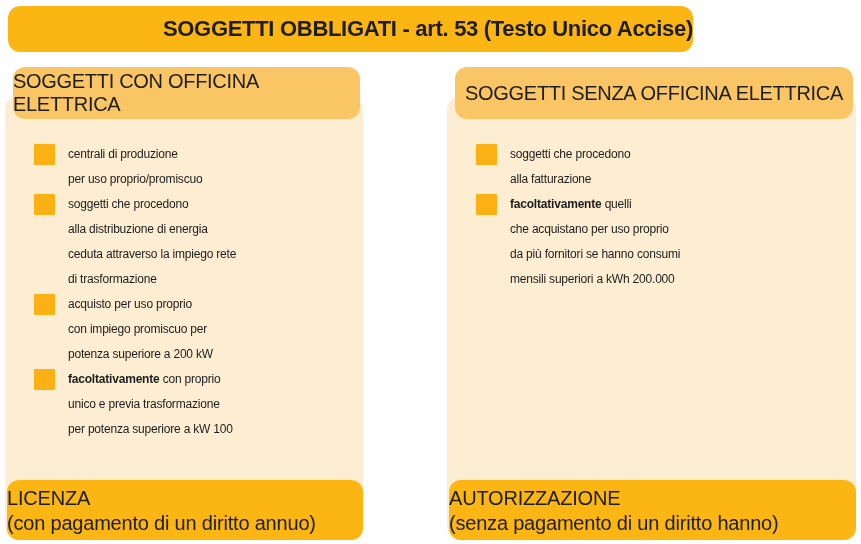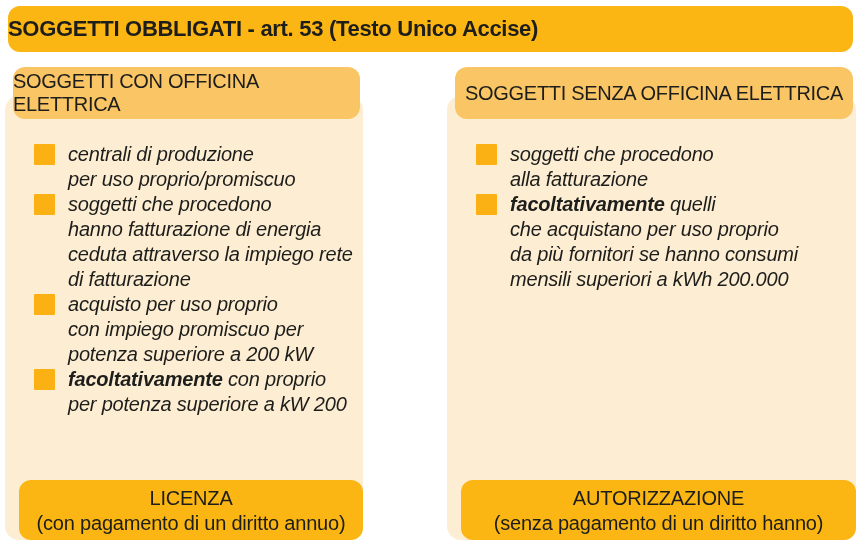--- a/index.html
+++ b/index.html
@@ -14,24 +14,24 @@
     height: 544px;
     background: #ffffff;
     overflow: hidden;
     letter-spacing: -0.2px;
   }
 
   
   .title-bar {
     position: absolute;
     left: 8px; top: 6px;
-    width: 845px; height: 46px;
+    width: 685px; height: 46px;
     background: #fbb613;
     border-radius: 12px;
-    display: flex; align-items: center; justify-content: flex-start;
+    display: flex; align-items: center; justify-content: flex-end;
     font-size: 22px;
     font-weight: bold;
     letter-spacing: -0.3px;
   }
 
   
   .column {
     position: absolute;
     top: 60px;
     height: 480px;
@@ -67,37 +67,35 @@
     align-items: flex-start;
   }
   .bullet {
     flex: 0 0 auto;
     width: 21px; height: 21px;
     margin: 2px 13px 0 0;
     background: #fbb113;
     border-radius: 1px;
   }
   .item-text {
-    font-size: 20px;
+    font-size: 12px;
     line-height: 25px;
-    font-style: italic;
   }
   .item-text b { font-weight: bold; }
 
   .footer-bar {
     position: absolute;
     left: 2px; right: 0; bottom: 0;
     height: 60px;
     background: #fbb613;
     border-radius: 12px;
-    text-align: center;
+    text-align: left;
     padding-top: 6px;
     font-size: 20px;
     line-height: 25px;
-    margin-left: 12px;
   }
 </style>
 </head>
 <body>
 
 <div class="page">
 
   <div class="title-bar">
     <span>SOGGETTI OBBLIGATI - art. 53 (Testo Unico Accise)</span>
   </div>
@@ -114,38 +112,39 @@
         <span class="bullet"></span>
         <div class="item-text">
           <div>centrali di produzione</div>
           <div>per uso proprio/promiscuo</div>
         </div>
       </li>
       <li class="item">
         <span class="bullet"></span>
         <div class="item-text">
           <div>soggetti che procedono</div>
-          <div>hanno fatturazione di energia</div>
+          <div>alla distribuzione di energia</div>
           <div>ceduta attraverso la impiego rete</div>
-          <div>di fatturazione</div>
+          <div>di trasformazione</div>
         </div>
       </li>
       <li class="item">
         <span class="bullet"></span>
         <div class="item-text">
           <div>acquisto per uso proprio</div>
           <div>con impiego promiscuo per</div>
           <div>potenza superiore a 200 kW</div>
         </div>
       </li>
       <li class="item">
         <span class="bullet"></span>
         <div class="item-text">
           <div><b>facoltativamente</b><span> con proprio</span></div>
-          <div>per potenza superiore a kW 200</div>
+          <div>unico e previa trasformazione</div>
+          <div>per potenza superiore a kW 100</div>
         </div>
       </li>
     </ul>
 
     <div class="footer-bar">
       <div>LICENZA</div>
       <div>(con pagamento di un diritto annuo)</div>
     </div>
   </section>
 

